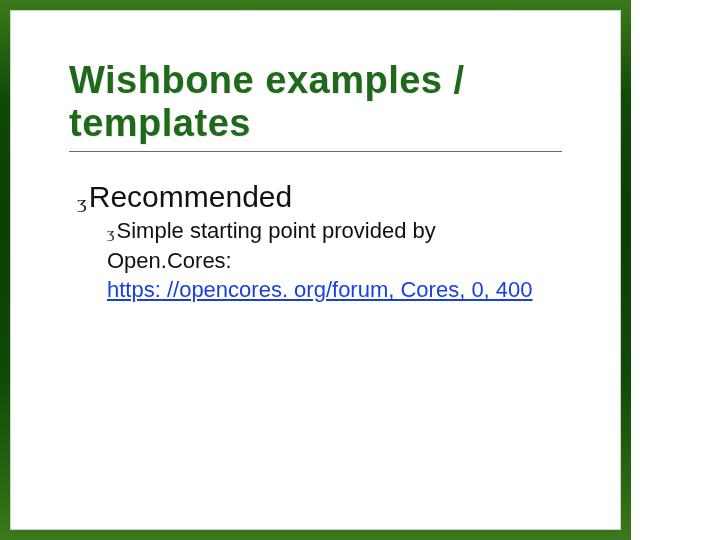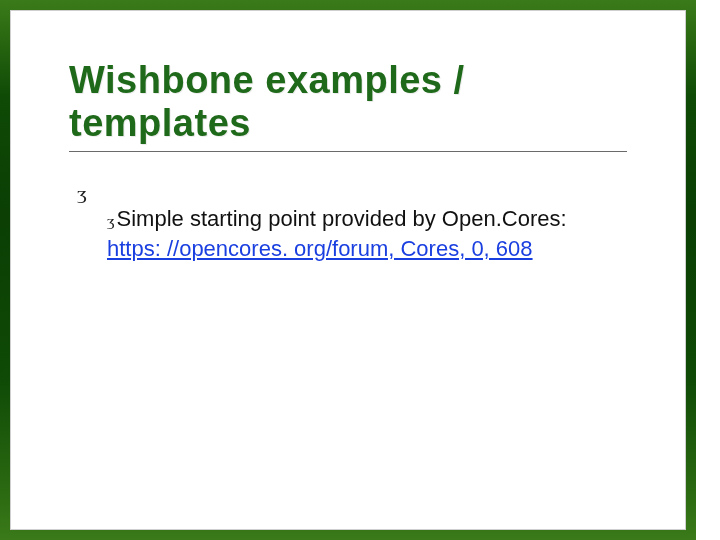--- a/index.html
+++ b/index.html
@@ -4,21 +4,21 @@
 <style>
   html, body {
     margin: 0;
     padding: 0;
     width: 720px;
     height: 540px;
     font-family: "Trebuchet MS", "Segoe UI", Arial, sans-serif;
     background: #fff;
   }
   .frame {
-    width: 696px;
+    width: 631px;
     height: 540px;
     box-sizing: border-box;
     background: linear-gradient(to bottom,
       #3b7a1a 0%,
       #2d6b12 6%,
       #0f4a06 18%,
       #0b3f04 40%,
       #0f4a06 70%,
       #2d6b12 92%,
       #3b7a1a 100%);
@@ -90,24 +90,25 @@
 
 <div class="frame">
   <div class="card">
 
     <h1 class="title">Wishbone examples / templates</h1>
 
     <hr class="hr">
 
     <div class="level1">
       <span class="bullet-glyph">ʒ</span>
+      <span class="l1-text">Recommended</span>
     </div>
 
     <div class="level2">
       <div class="l2-block">
         <span class="bullet-glyph small">ʒ</span><span>Simple</span><span> starting point provided by Open.Cores:</span>
         <br>
-        <span class="link">https: //opencores. org/forum, Cores, 0, 608</span>
+        <span class="link">https: //opencores. org/forum, Cores, 0, 400</span>
       </div>
     </div>
 
   </div>
 </div>
 
 </body></html>

